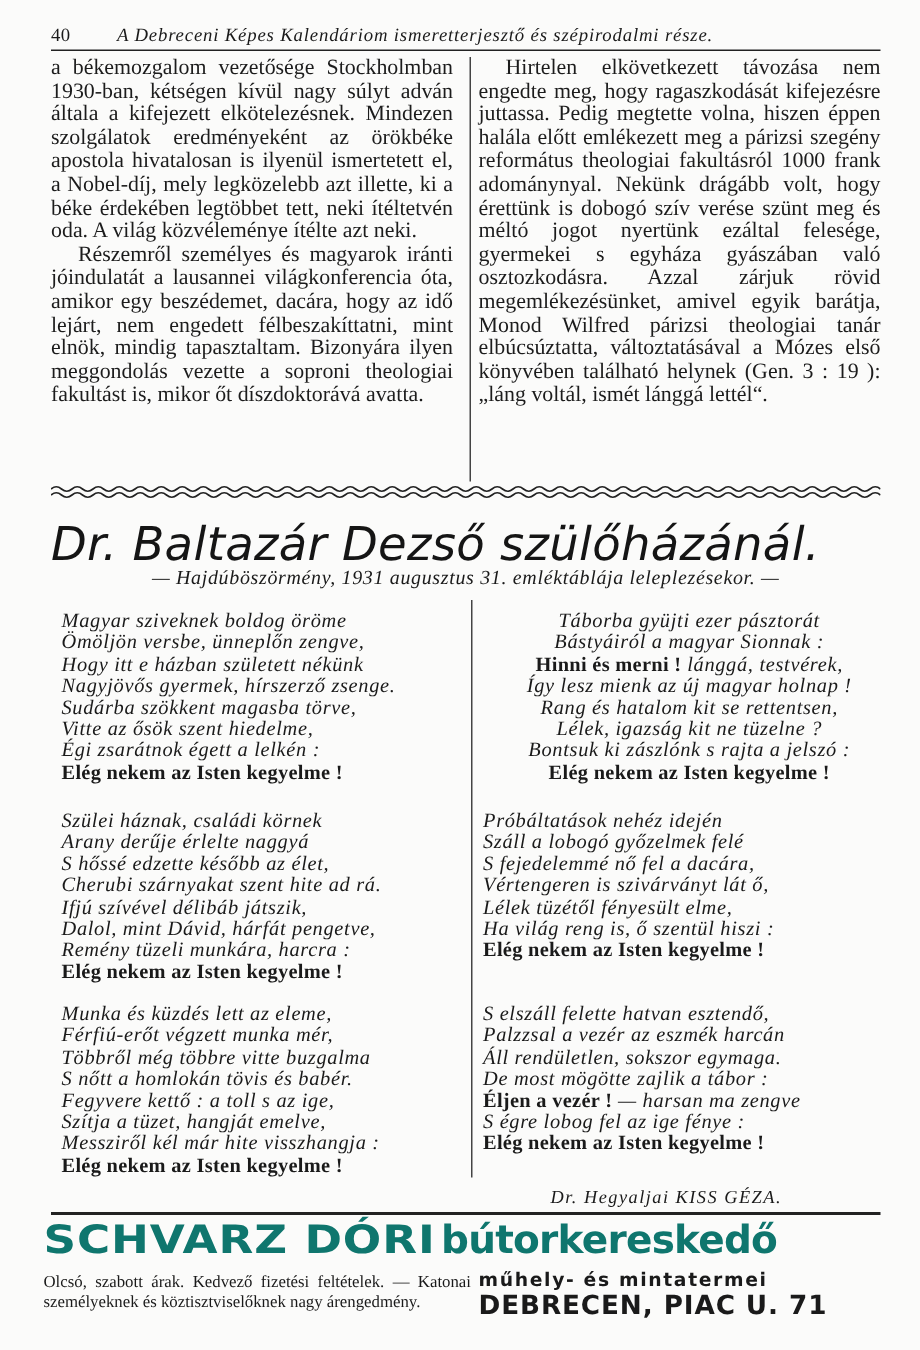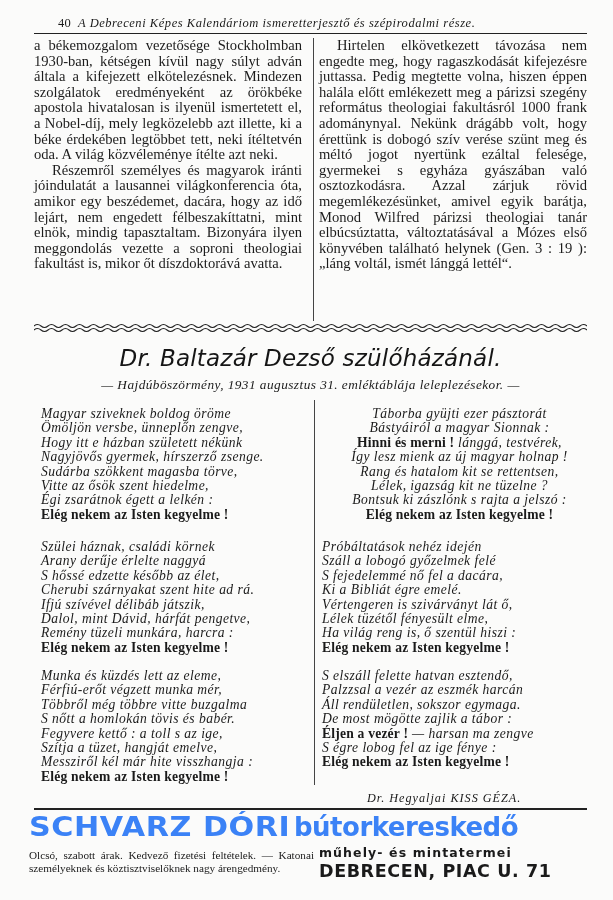--- a/index.html
+++ b/index.html
@@ -8,53 +8,53 @@
     font-family: "DejaVu Serif", "Liberation Serif", serif;
     position: relative; overflow: hidden;
   }
   .page { position: absolute; left: 34px; top: 0; width: 553px; }
 
   .running-head {
     position: absolute; top: 15px; left: 0; width: 553px; height: 18px;
     border-bottom: 1.5px solid #222;
     font-family: "Liberation Serif", serif; font-size: 12.5px;
   }
-  .running-head .pno { position: absolute; left: 0; top: 1px; letter-spacing: 0.3px; margin-left: 24px; }
+  .running-head .pno { position: absolute; left: 0; top: 1px; letter-spacing: 0.3px; }
   .running-head .title { position: absolute; left: 44px; top: 1px; font-style: italic; letter-spacing: 0.55px; }
 
   .prose { position: absolute; top: 38px; left: 0; width: 553px; height: 283px; }
   .prose .col { position: absolute; top: 0; width: 268px;
     font-family: "Liberation Serif", serif; font-size: 14.6px; line-height: 15.6px;
     text-align: justify; color: #1c1c1c; }
   .prose .col-left { left: 0; }
   .prose .col-right { left: 285px; }
   .prose .col p { margin: 0; }
   .prose .col p.indent { text-indent: 18px; }
   .colrule { position: absolute; width: 1px; background: #444; }
 
   .wavy { position: absolute; top: 323px; left: 0; width: 553px; height: 10px; }
 
-  .poem-title { position: absolute; top: 345px; left: 0; width: 553px; text-align: center;
-    font-family: "DejaVu Sans", sans-serif; font-style: italic; font-size: 23px; letter-spacing: 0.2px; color: #151515; }
+  .poem-title { position: absolute; top: 345px; left: 0; width: 553px; 
+    font-family: "DejaVu Sans", sans-serif; font-style: italic; font-size: 31px; letter-spacing: 0.2px; color: #151515; }
   .poem-sub { position: absolute; top: 377px; left: 0; width: 553px; text-align: center;
     font-family: "Liberation Serif", serif; font-style: italic; font-size: 13.3px; letter-spacing: 0.45px; }
 
   .stanza { position: absolute; width: 275px; font-family: "Liberation Serif", serif;
     font-size: 13.6px; line-height: 14.4px; letter-spacing: 0.45px; }
   .stanza div { white-space: nowrap; }
   .stanza .it { font-style: italic; }
   .stanza .bd { font-weight: bold; font-style: normal; letter-spacing: 0.2px; }
   .stanza .mix .bd { letter-spacing: 0.2px; }
 
   .signature { position: absolute; top: 791px; left: 333px; font-family: "Liberation Serif", serif;
     font-style: italic; font-size: 12.2px; letter-spacing: 1px; }
   .bottom-rule { position: absolute; top: 808px; left: 0; width: 553px; height: 2px; background: #222; }
 
   .ad { position: absolute; top: 812px; left: -5px; width: 563px; }
-  .ad-head { font-family: "DejaVu Sans", sans-serif; font-weight: bold; font-size: 26px; letter-spacing: -0.5px; white-space: nowrap; color: #3b82f6; }
+  .ad-head { font-family: "DejaVu Sans", sans-serif; font-weight: bold; font-size: 26px; letter-spacing: -0.5px; white-space: nowrap; color: #0f766e; }
   .ad-head .b1 { letter-spacing: 0.5px; transform: scaleX(1.16); display: inline-block; transform-origin: left; }
   .ad-head .b2 { position: absolute; left: 265px; top: 0; }
   .ad-left { position: absolute; top: 37px; left: 0; width: 285px; font-family: "Liberation Serif", serif; font-size: 11.2px; line-height: 12.6px; text-align: justify; }
   .ad-right { position: absolute; top: 33px; left: 290px; width: 275px; font-family: "DejaVu Sans", sans-serif; font-weight: bold; }
   .ad-right .l1 { font-size: 12.5px; letter-spacing: 1.1px; }
   .ad-right .l2 { font-size: 17.5px; letter-spacing: 0.6px; margin-top: 1px; }
 </style>
 </head>
 <body>
 
@@ -116,21 +116,20 @@
     <div class="it">Ifjú szívével délibáb játszik,</div>
     <div class="it">Dalol, mint Dávid, hárfát pengetve,</div>
     <div class="it">Remény tüzeli munkára, harcra :</div>
     <div class="bd">Elég nekem az Isten kegyelme !</div>
   </div>
 
   <div class="stanza" style="left:288px; top:540px;">
     <div class="it">Próbáltatások nehéz idején</div>
     <div class="it">Száll a lobogó győzelmek felé</div>
     <div class="it">S fejedelemmé nő fel a dacára,</div>
-    <div class="it">Ki a Bibliát égre emelé.</div>
     <div class="it">Vértengeren is szivárványt lát ő,</div>
     <div class="it">Lélek tüzétől fényesült elme,</div>
     <div class="it">Ha világ reng is, ő szentül hiszi :</div>
     <div class="bd">Elég nekem az Isten kegyelme !</div>
   </div>
 
   <div class="stanza" style="left:7px; top:669px;">
     <div class="it">Munka és küzdés lett az eleme,</div>
     <div class="it">Férfiú-erőt végzett munka mér,</div>
     <div class="it">Többről még többre vitte buzgalma</div>

